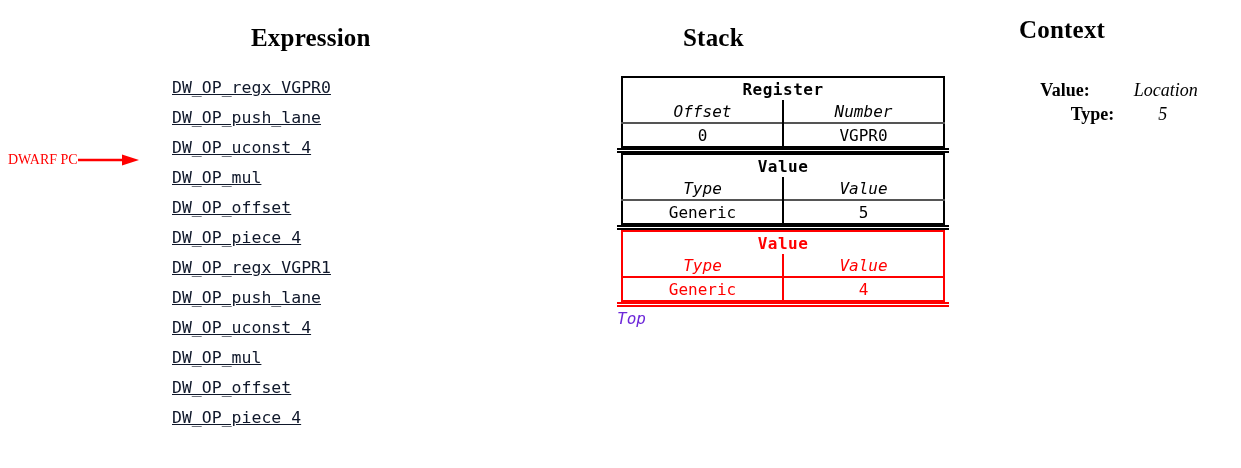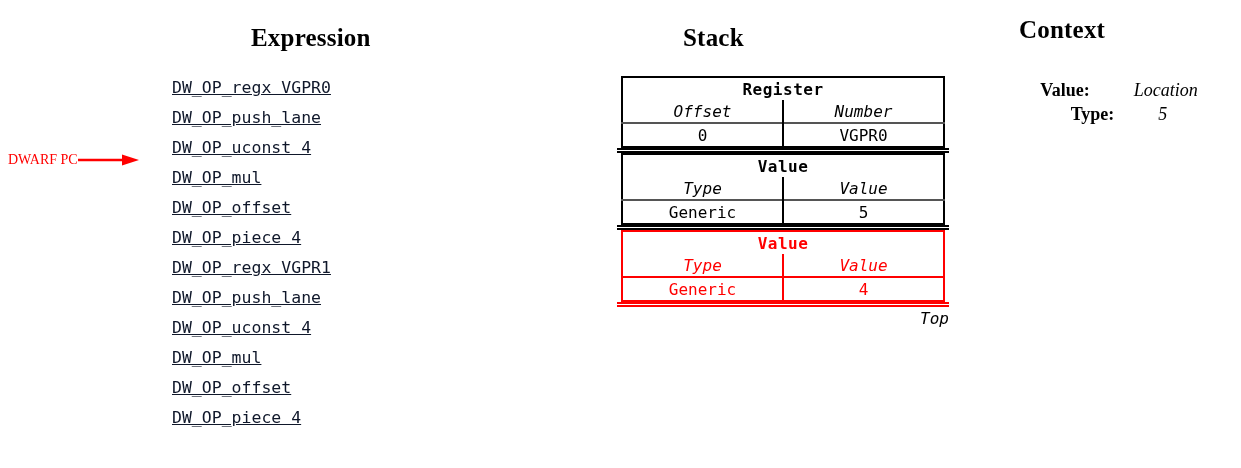--- a/index.html
+++ b/index.html
@@ -123,22 +123,22 @@
   .stack-table.is-top .tbl-colhead.left-cell,
   .stack-table.is-top .tbl-data.left-cell { border-right-color: #ff0000; }
   .stack-table.is-top tr.row-data > td { border-top-color: #ff0000; }
   .stack-sep.is-top {
     border-top-color: #ff0000;
     border-bottom-color: #ff0000;
   }
   #stack-top-label {
     width: 332px;
     margin-left: -4px;
-    text-align: right;
-    color: #000000;
+    text-align: left;
+    color: #6d28d9;
     font-family: "DejaVu Sans Mono", "Liberation Mono", monospace;
     font-style: italic;
     font-size: 16px;
     line-height: 24px;
   }
 
   
   #context-list {
     position: absolute;
     left: 1009px;

